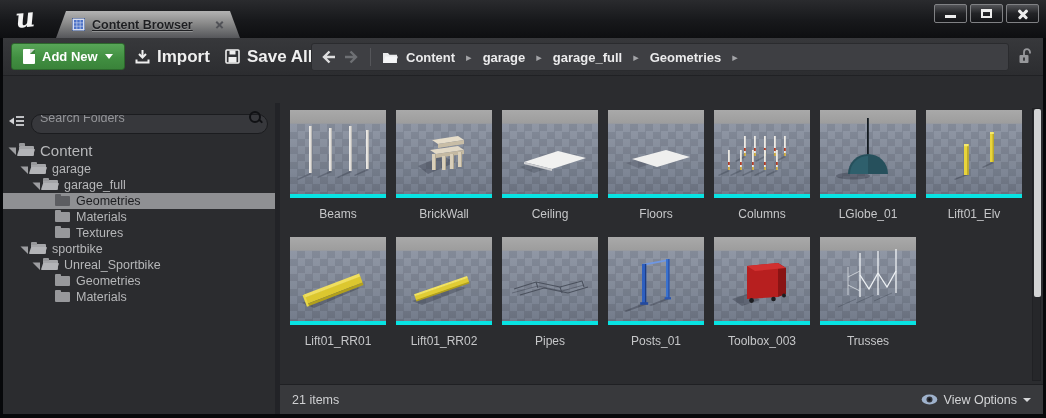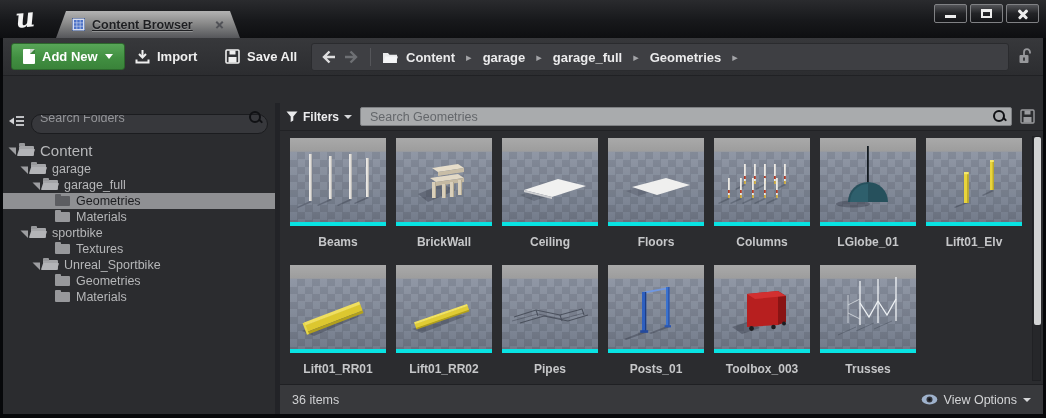--- a/index.html
+++ b/index.html
@@ -51,21 +51,21 @@
     background:linear-gradient(#58a658, #418f41 55%, #3a833a);
     border:1px solid #2c672c; border-radius:3px; display:flex; align-items:center;
     gap:7px; padding:0 11px; color:#fff; font-weight:bold; font-size:13px; }
   .page-icon { position:relative; width:12px; height:15px; background:#fff; border-radius:1px; }
   .page-icon::after { content:""; position:absolute; right:0; top:0;
     border-style:solid; border-width:0 5px 5px 0; border-color:transparent #5aa65a transparent #cfcfcf;
     border-width:5px 5px 0 0; border-color:#cfd8cf #3a833a transparent transparent; }
   .caret { width:0; height:0; border-left:4px solid transparent; border-right:4px solid transparent;
     border-top:5px solid #fff; }
   .btn-flat { position:absolute; top:5px; height:27px; display:flex; align-items:center;
-    gap:7px; padding:0 10px; color:#efefef; font-weight:bold; font-size:13px; }
+    gap:7px; padding:0 10px; color:#efefef; font-weight:bold; font-size:17px; }
   .btn-import { left:122px; } .btn-saveall { left:212px; }
 
   .navbar { position:absolute; left:308px; top:5px; width:698px; height:28px;
     background:#3e3f43; border:1px solid #2a2b2e; border-radius:3px;
     display:flex; align-items:center; padding:0 9px; gap:8px; }
   .vdiv { width:1px; height:18px; background:#55565a; margin:0 3px; }
   .crumb { color:#ebebec; font-size:13px; font-weight:bold; }
   .crumb-sep { color:#a3a4a7; font-size:11px; padding:0 3px; }
   .lock-btn { position:absolute; right:10px; top:9px; }
 
@@ -113,21 +113,21 @@
     font-size:12px; font-weight:bold; }
   .caret-sm { width:0; height:0; border-left:4px solid transparent; border-right:4px solid transparent;
     border-top:4px solid #d6d7d9; }
   .sg-wrap { position:relative; flex:1; }
   .sg-input { width:100%; height:19px; background:#a9abad; border:1px solid #7e8083;
     border-radius:2px; color:#2a2b2e; font-size:12.5px; padding:0 24px 0 9px; outline:none;
     font-family:"Liberation Sans",sans-serif; }
   .sg-input::placeholder { color:#64676b; }
 
   
-  .gridwrap { position:relative; flex:1; min-height:0;font-weight:bold; }
+  .gridwrap { position:relative; flex:1; min-height:0; }
   .grid { display:flex; flex-wrap:wrap; gap:16px 10px; padding:7px 18px 0 10px;
     align-content:flex-start; height:100%; overflow:hidden; }
   .tile { width:96px; }
   .thumb { position:relative; width:96px; height:88px; overflow:hidden;
     background:linear-gradient(#a9a9a9, #9d9d9d 15%, #8d94a3 16%, #7b8392 72%, #6e7685); }
   .checker { position:absolute; left:0; right:0; top:14px; bottom:0;
     background-image:repeating-conic-gradient(rgba(0,0,0,.07) 0% 25%, rgba(255,255,255,.025) 0% 50%);
     background-size:15px 15px; }
   .thumb svg { position:absolute; left:0; top:0; }
   .stripe { height:4px; width:96px; background:#08e3e3; }
@@ -288,34 +288,34 @@
           <div class="trow d3 sel">
             <span class="noarr"></span>
             <span class="folder"></span>
             <span>Geometries</span>
           </div>
           <div class="trow d3">
             <span class="noarr"></span>
             <span class="folder"></span>
             <span>Materials</span>
           </div>
+          <div class="trow d3">
+            <span class="noarr"></span>
+            <span class="folder"></span>
+            <span>Textures</span>
+          </div>
           <div class="trow d1">
             <span class="arr">
                 <svg width="9" height="9">
                   <polygon points="0.5,1.5 8,1.5 8,9" fill="#9d9ea1"></polygon>
                 </svg>
               </span>
             <span class="folder open"></span>
             <span>sportbike</span>
           </div>
-          <div class="trow d3">
-            <span class="noarr"></span>
-            <span class="folder"></span>
-            <span>Textures</span>
-          </div>
           <div class="trow d2">
             <span class="arr">
                 <svg width="9" height="9">
                   <polygon points="0.5,1.5 8,1.5 8,9" fill="#9d9ea1"></polygon>
                 </svg>
               </span>
             <span class="folder open"></span>
             <span>Unreal_Sportbike</span>
           </div>
           <div class="trow d3">
@@ -327,38 +327,20 @@
             <span class="noarr"></span>
             <span class="folder"></span>
             <span>Materials</span>
           </div>
         </div>
       </div>
 
       <div class="vsplit"></div>
 
       <div class="panel">
-        <div class="filterrow">
-          <div class="filters-btn">
-            <svg width="12" height="12" viewBox="0 0 12 12">
-              <path d="M0.5 0.5h11L7.3 5.6v4L4.7 11V5.6z" fill="#e9eaec"></path>
-            </svg>
-            <span>Filters</span>
-            <span class="caret-sm"></span>
-          </div>
-          <span class="sg-wrap">
-            <input class="sg-input" type="text" placeholder="Search Geometries" style="">
-            <span class="mag"></span>
-          </span>
-          <svg width="15" height="15" viewBox="0 0 15 15">
-            <rect x="1" y="1" width="13" height="13" rx="1" fill="none" stroke="#9a9b9e" stroke-width="1.4"></rect>
-            <rect x="4.5" y="1.5" width="6" height="4" fill="#9a9b9e"></rect>
-            <rect x="3.5" y="8" width="8" height="5.5" fill="#9a9b9e"></rect>
-          </svg>
-        </div>
 
         <div class="gridwrap">
           <div class="grid">
 
             <div class="tile">
               <div class="thumb">
                   <div class="checker"></div>
                 <svg width="96" height="88" viewBox="0 0 96 88">
                   <g fill="rgba(25,30,42,.28)">
                       <polygon points="20,63 7,69 8,70 22,64"></polygon>
@@ -622,21 +604,21 @@
               <div class="tile-name">Trusses</div>
             </div>
 
           </div>
           <div class="scrollbar">
             <div class="scroll-thumb"></div>
           </div>
         </div>
 
         <div class="statusbar">
-          <span class="count">36 items</span>
+          <span class="count">21 items</span>
           <div class="viewopts">
             <svg width="17" height="11" viewBox="0 0 17 11">
               <ellipse cx="8.5" cy="5.5" rx="7.8" ry="5" fill="#9fb2cc"></ellipse>
               <circle cx="8.5" cy="5.5" r="3" fill="#31333a"></circle>
               <circle cx="8.5" cy="5.5" r="1.2" fill="#0f1218"></circle>
             </svg>
             <span>View Options</span>
             <span class="caret-sm"></span>
           </div>
         </div>

